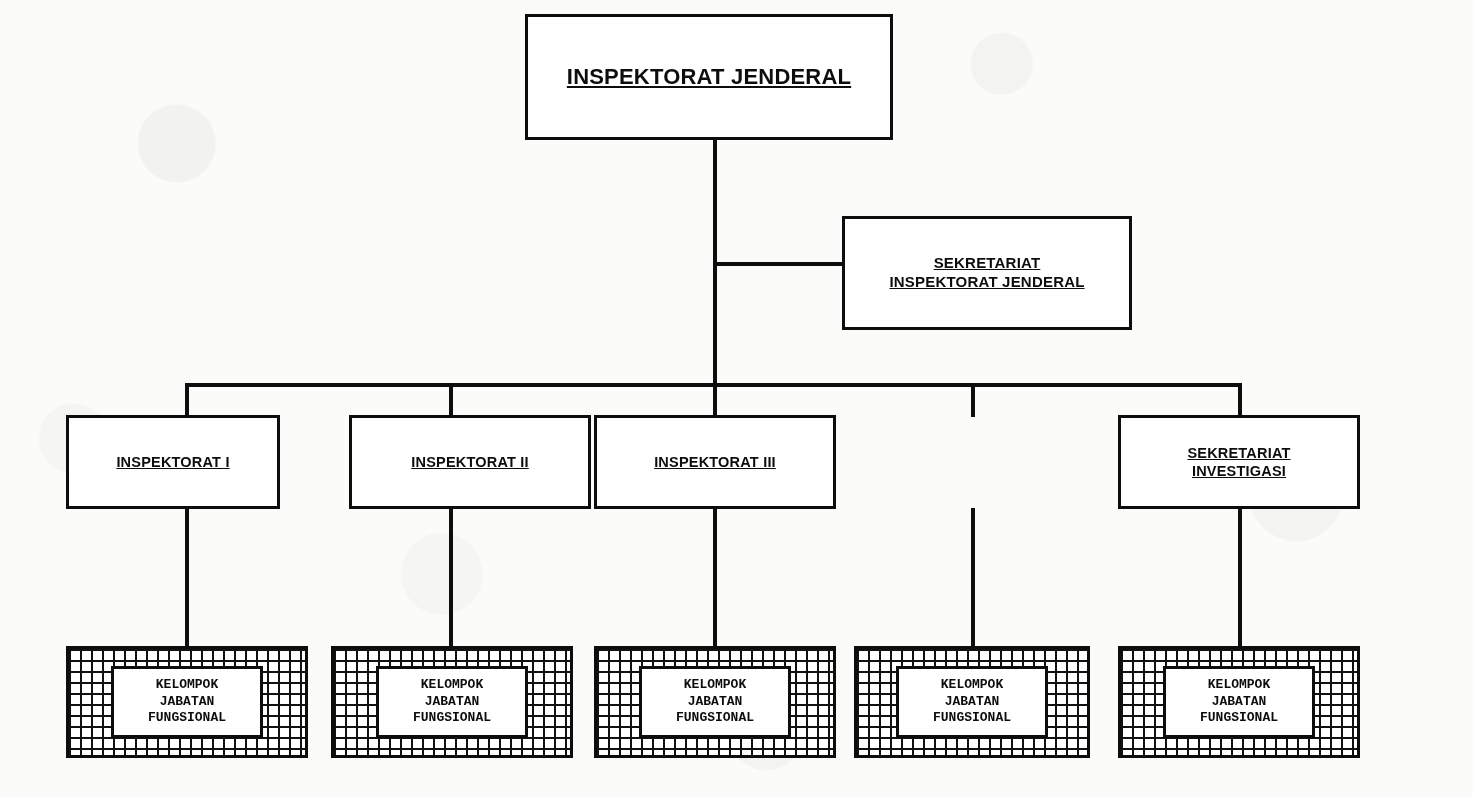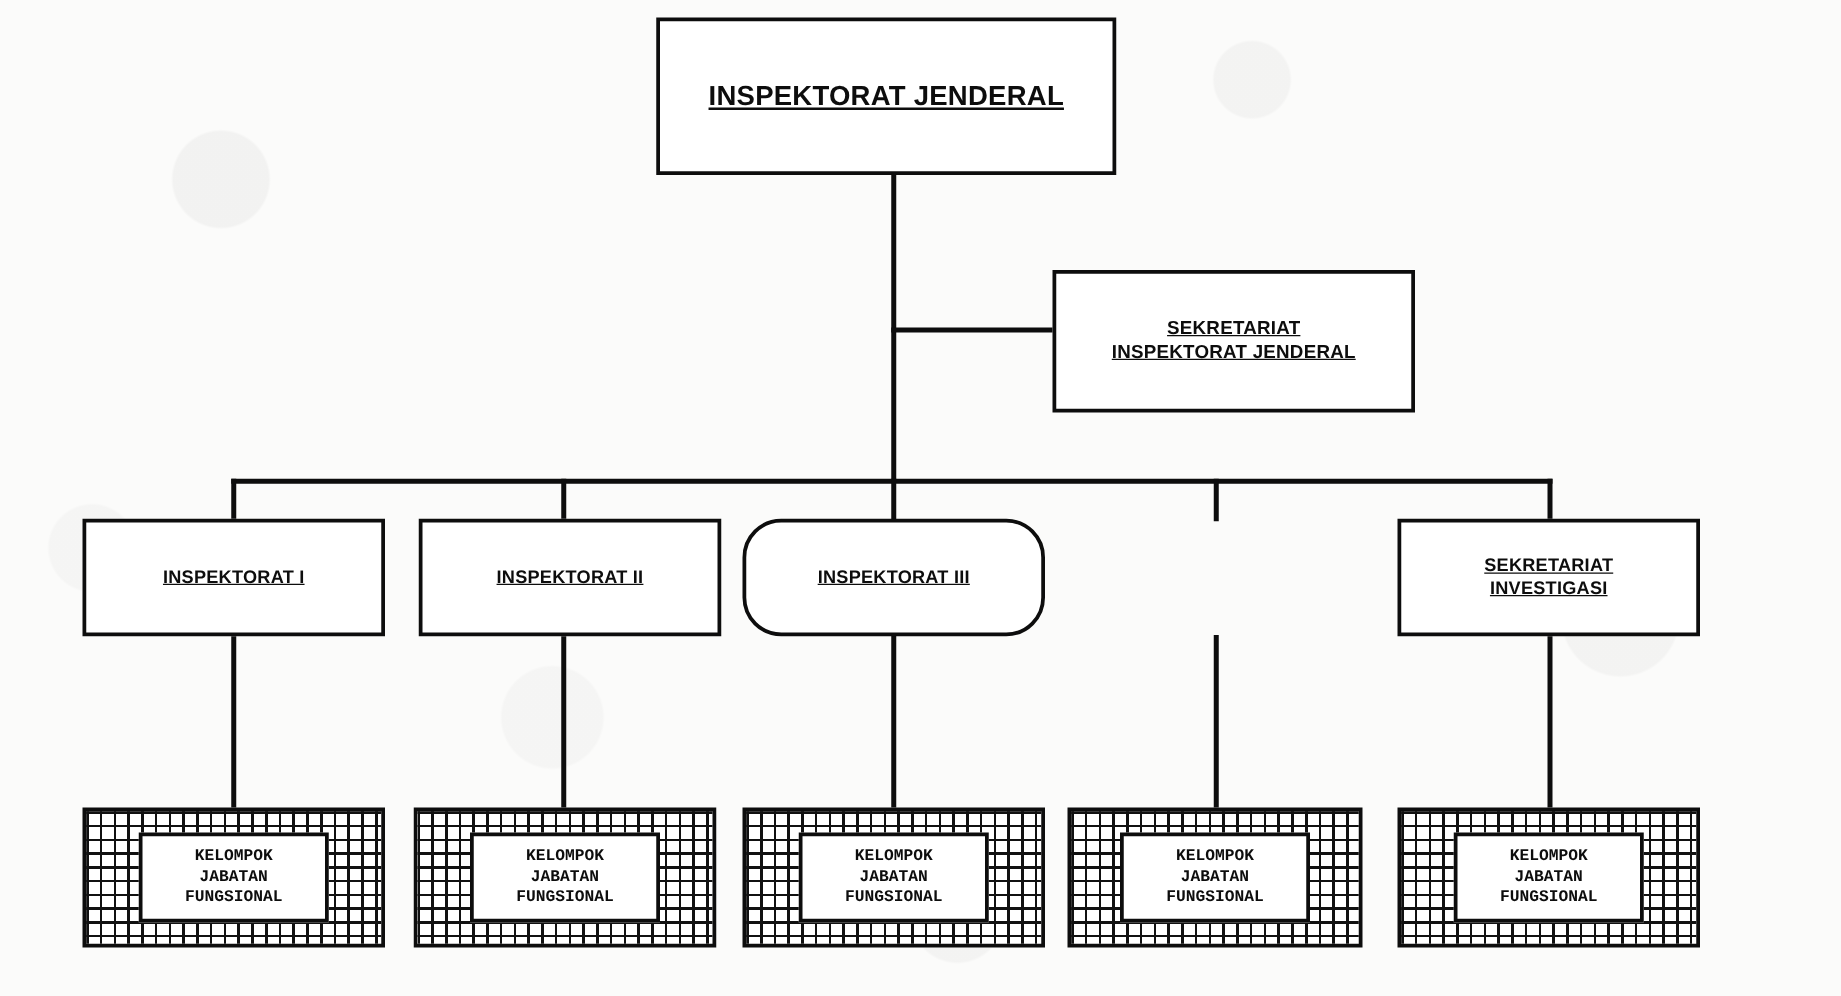--- a/index.html
+++ b/index.html
@@ -128,33 +128,33 @@
     <span class="label">INSPEKTORAT JENDERAL</span>
   </div>
 
   <div class="node secretariat" style="left:842px; top:216px; width:290px; height:114px;">
     <span class="label">
       <span>SEKRETARIAT</span><br>
       <span>INSPEKTORAT JENDERAL</span>
     </span>
   </div>
 
-  <div class="node inspektorat" style="left:66px; top:415px; width:242px; height:94px;">
+  <div class="node inspektorat" style="left:66px; top:415px; width:214px; height:94px;">
     <span class="label">
       <span>INSPEKTORAT I</span>
     </span>
   </div>
 
-  <div class="node inspektorat" style="left:335px; top:415px; width:242px; height:94px;">
+  <div class="node inspektorat" style="left:349px; top:415px; width:242px; height:94px;">
     <span class="label">
       <span>INSPEKTORAT II</span>
     </span>
   </div>
 
-  <div class="node inspektorat" style="left:594px; top:415px; width:242px; height:94px;border-radius:31px;">
+  <div class="node inspektorat" style="left:594px; top:415px; width:242px; height:94px;">
     <span class="label">
       <span>INSPEKTORAT III</span>
     </span>
   </div>
 
 
   <div class="node inspektorat" style="left:1118px; top:415px; width:242px; height:94px;">
     <span class="label">
       <span>SEKRETARIAT</span><br>
       <span>INVESTIGASI</span>

